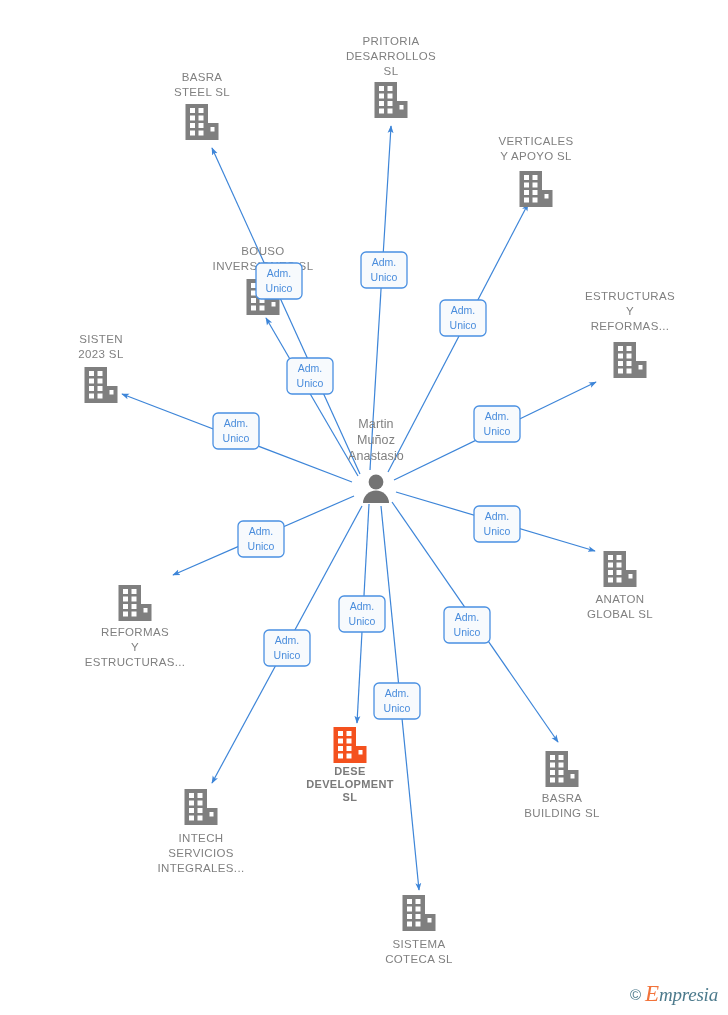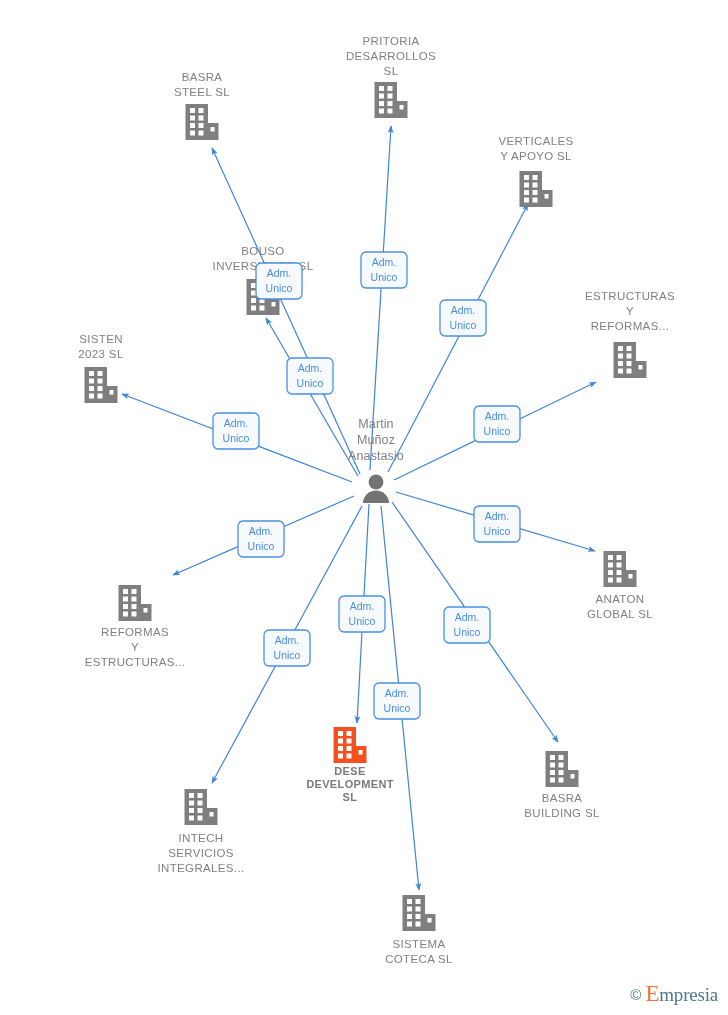--- a/index.html
+++ b/index.html
@@ -69,20 +69,21 @@
     gap: 4px;
     font-family: "Liberation Serif", serif;
   }
   #watermark .wm-c {
     font-size: 15px;
     color: #4c7a8c;
     font-family: "Liberation Sans", sans-serif;
   }
   #watermark .wm-name {
     font-size: 19px;
+    font-style: italic;
     color: #4c7a8c;
     letter-spacing: -0.2px;
   }
   #watermark .wm-name .wm-e {
     color: #f2733a;
     font-size: 23px;
   }
 </style>
 </head>
 <body>

